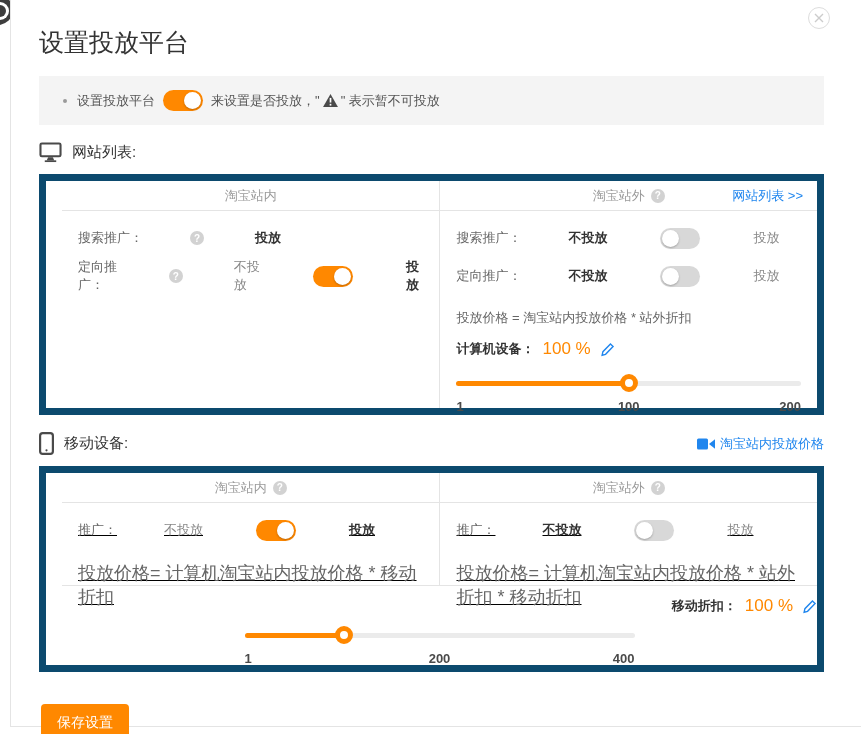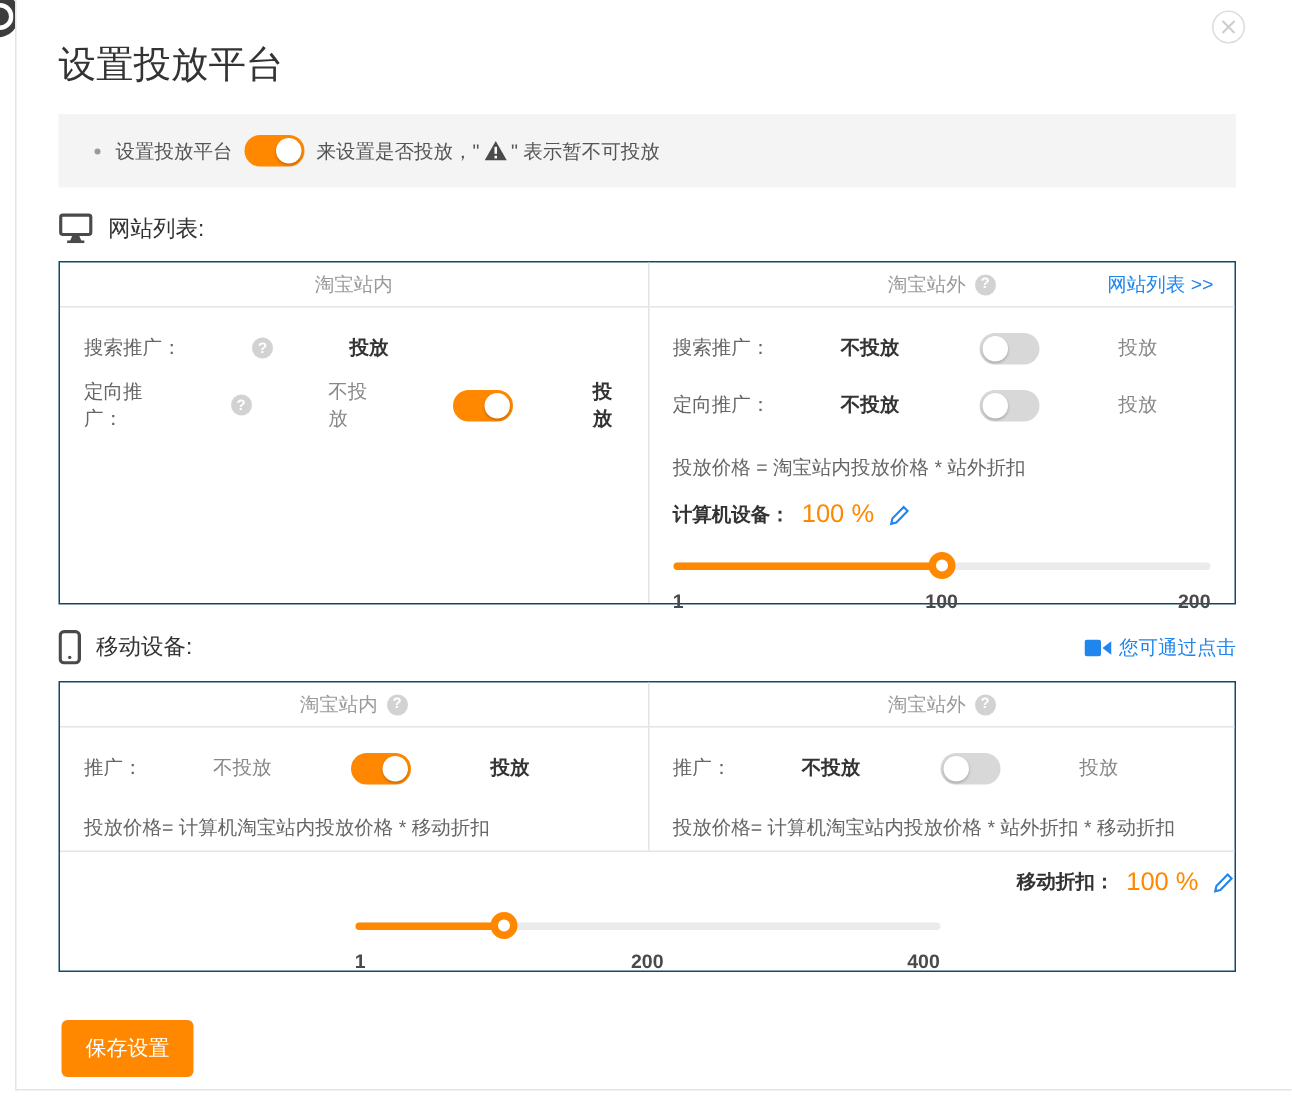--- a/index.html
+++ b/index.html
@@ -31,21 +31,21 @@
   .warn { margin: 0 3px; position: relative; top: 1px; }
   .link { color: #2086ee; cursor: pointer; text-decoration: none; }
 
   .section-head { display: flex; align-items: center; margin-top: 17px; margin-bottom: 11px; }
   .section-head .s-icon { margin-right: 10px; display: flex; }
   .section-title { font-size: 15px; color: #333; }
   .spacer { flex: 1; }
   .video-link { display: flex; align-items: center; font-size: 13px; }
   .video-link svg { margin-right: 5px; }
 
-  .tbl { border: 1px solid #0c4a6e; }
+  .tbl { border: 7px solid #0c4a6e; padding-left: 16px; }
   .tbl-cols { display: flex; }
   .col { width: 392.5px; }
   .col-r { border-left: 1px solid #e4e4e4; }
   .tbl-head { height: 30px; border-bottom: 1px solid #e4e4e4; display: flex;
     align-items: center; justify-content: center; font-size: 13px; color: #9a9a9a;
     position: relative; }
   .tbl-head .head-link { position: absolute; right: 14px; font-size: 13px; }
 
   .cell-body { padding: 16px 16px 0 16px; }
   .ctl-row { display: flex; align-items: center; height: 22px; margin-bottom: 16px;
@@ -86,22 +86,22 @@
   .pc-slider .fill { width: 50%; }
   .pc-slider .handle { left: calc(50% - 9px); }
   .mb-slider .fill { width: 25.5%; }
   .mb-slider .handle { left: calc(25.5% - 9px); }
   .ticks { position: relative; height: 16px; margin-top: 7px; font-size: 13px;
     font-weight: bold; color: #4a4a4a; }
   .t-min { position: absolute; left: 0; }
   .t-mid { position: absolute; left: 50%; transform: translateX(-50%); }
   .t-max { position: absolute; right: 0; }
 
-  .mb-body-cell { padding: 16px 16px 0 16px; height: 82px; }
-  .mb-formula { font-size: 13px; color: #666; margin-top: 20px; }
+  .mb-body-cell { padding: 16px 16px 0 16px; height: 82px; text-decoration: underline; }
+  .mb-formula { font-size: 18px; color: #666; margin-top: 20px; }
   .mb-bottom { border-top: 1px solid #e4e4e4; height: 80px; }
   .mb-bottom .discount-row { justify-content: flex-end; margin-top: 10px; }
   .mb-slider-wrap { width: 390px; margin: 0 auto; }
   .mb-slider-wrap .slider { margin-top: 10px; }
 
   .save-btn { margin-top: 32px; margin-left: 2px; background: #ff8800; border: none;
     color: #fff; font-size: 14px; padding: 10px 16px; border-radius: 4px; cursor: pointer;
     font-family: inherit; }
 </style>
 </head>
@@ -234,21 +234,21 @@
             <circle cx="7.5" cy="18.3" r="1.1" fill="#4a4a4a"></circle>
           </svg>
       </span>
       <span class="section-title">移动设备:</span>
       <span class="spacer"></span>
       <a class="link video-link">
         <svg width="18" height="12" viewBox="0 0 18 12">
             <rect x="0" y="0.5" width="11" height="11" rx="1.5" fill="#2086ee"></rect>
             <path d="M12 6l6-4.7v9.4z" fill="#2086ee"></path>
           </svg>
-        <span>您可通过点击</span>
+        <span>淘宝站内投放价格</span>
       </a>
     </div>
 
     <div class="tbl">
       <div class="tbl-cols">
         <div class="col">
           <div class="tbl-head">
             <span>淘宝站内</span>
             <span class="help-icon"></span>
           </div>

